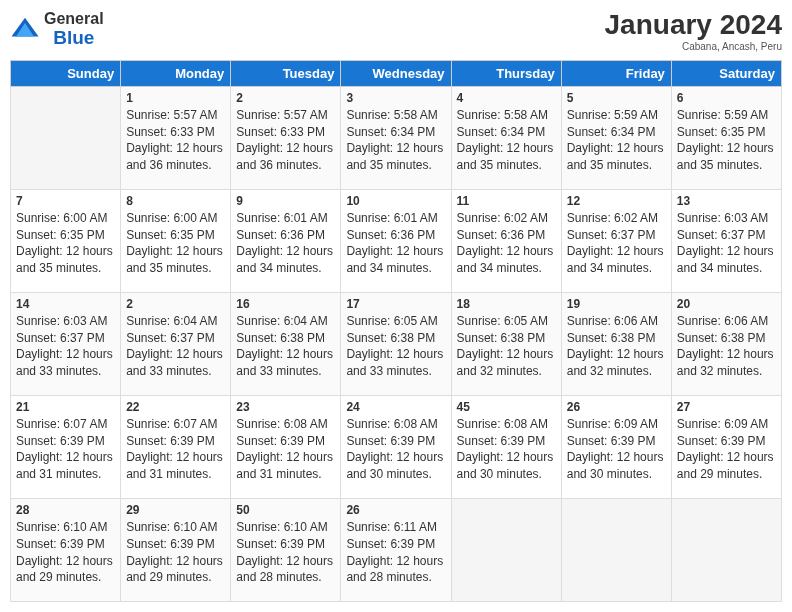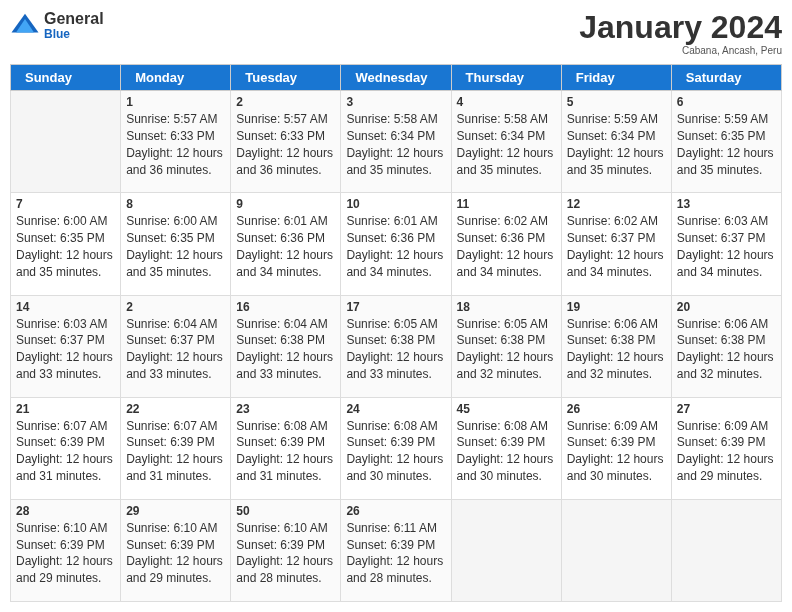--- a/index.html
+++ b/index.html
@@ -25,59 +25,60 @@
     }
     .logo {
       display: flex;
       align-items: center;
       gap: 4px;
     }
     .logo-text {
       display: flex;
       flex-direction: column;
       line-height: 1.1;
+      text-align: center;
     }
     .logo-general {
       font-size: 16px;
       font-weight: bold;
       color: #333;
     }
     .logo-blue {
-      font-size: 12px;
+      font-size: 19px;
       font-weight: bold;
       color: #1565c0;
     }
     .logo-icon {
       width: 30px;
       height: 30px;
     }
     .title-block {
       text-align: right;
     }
     .title-block h1 {
-      font-size: 32px;
+      font-size: 28px;
       font-weight: bold;
       color: #333;
       line-height: 1.1;
     }
     .title-block h2 {
       font-size: 10px;
       font-weight: normal;
       color: #555;
     }
     .calendar-table {
       width: 100%;
       border-collapse: collapse;
       flex: 1;
     }
     .calendar-table thead tr th {
       background-color: #1976d2;
       color: #fff;
-      text-align: left;
-      padding: 5px 14px;
+      text-align: right;
+      padding: 5px 6px;
       font-size: 13px;
       font-weight: bold;
       border: 1px solid #ccc;
     }
     .calendar-table tbody tr td {
       vertical-align: top;
       padding: 4px 5px;
       border: 1px solid #ddd;
       font-size: 10.5px;
       color: #333;

